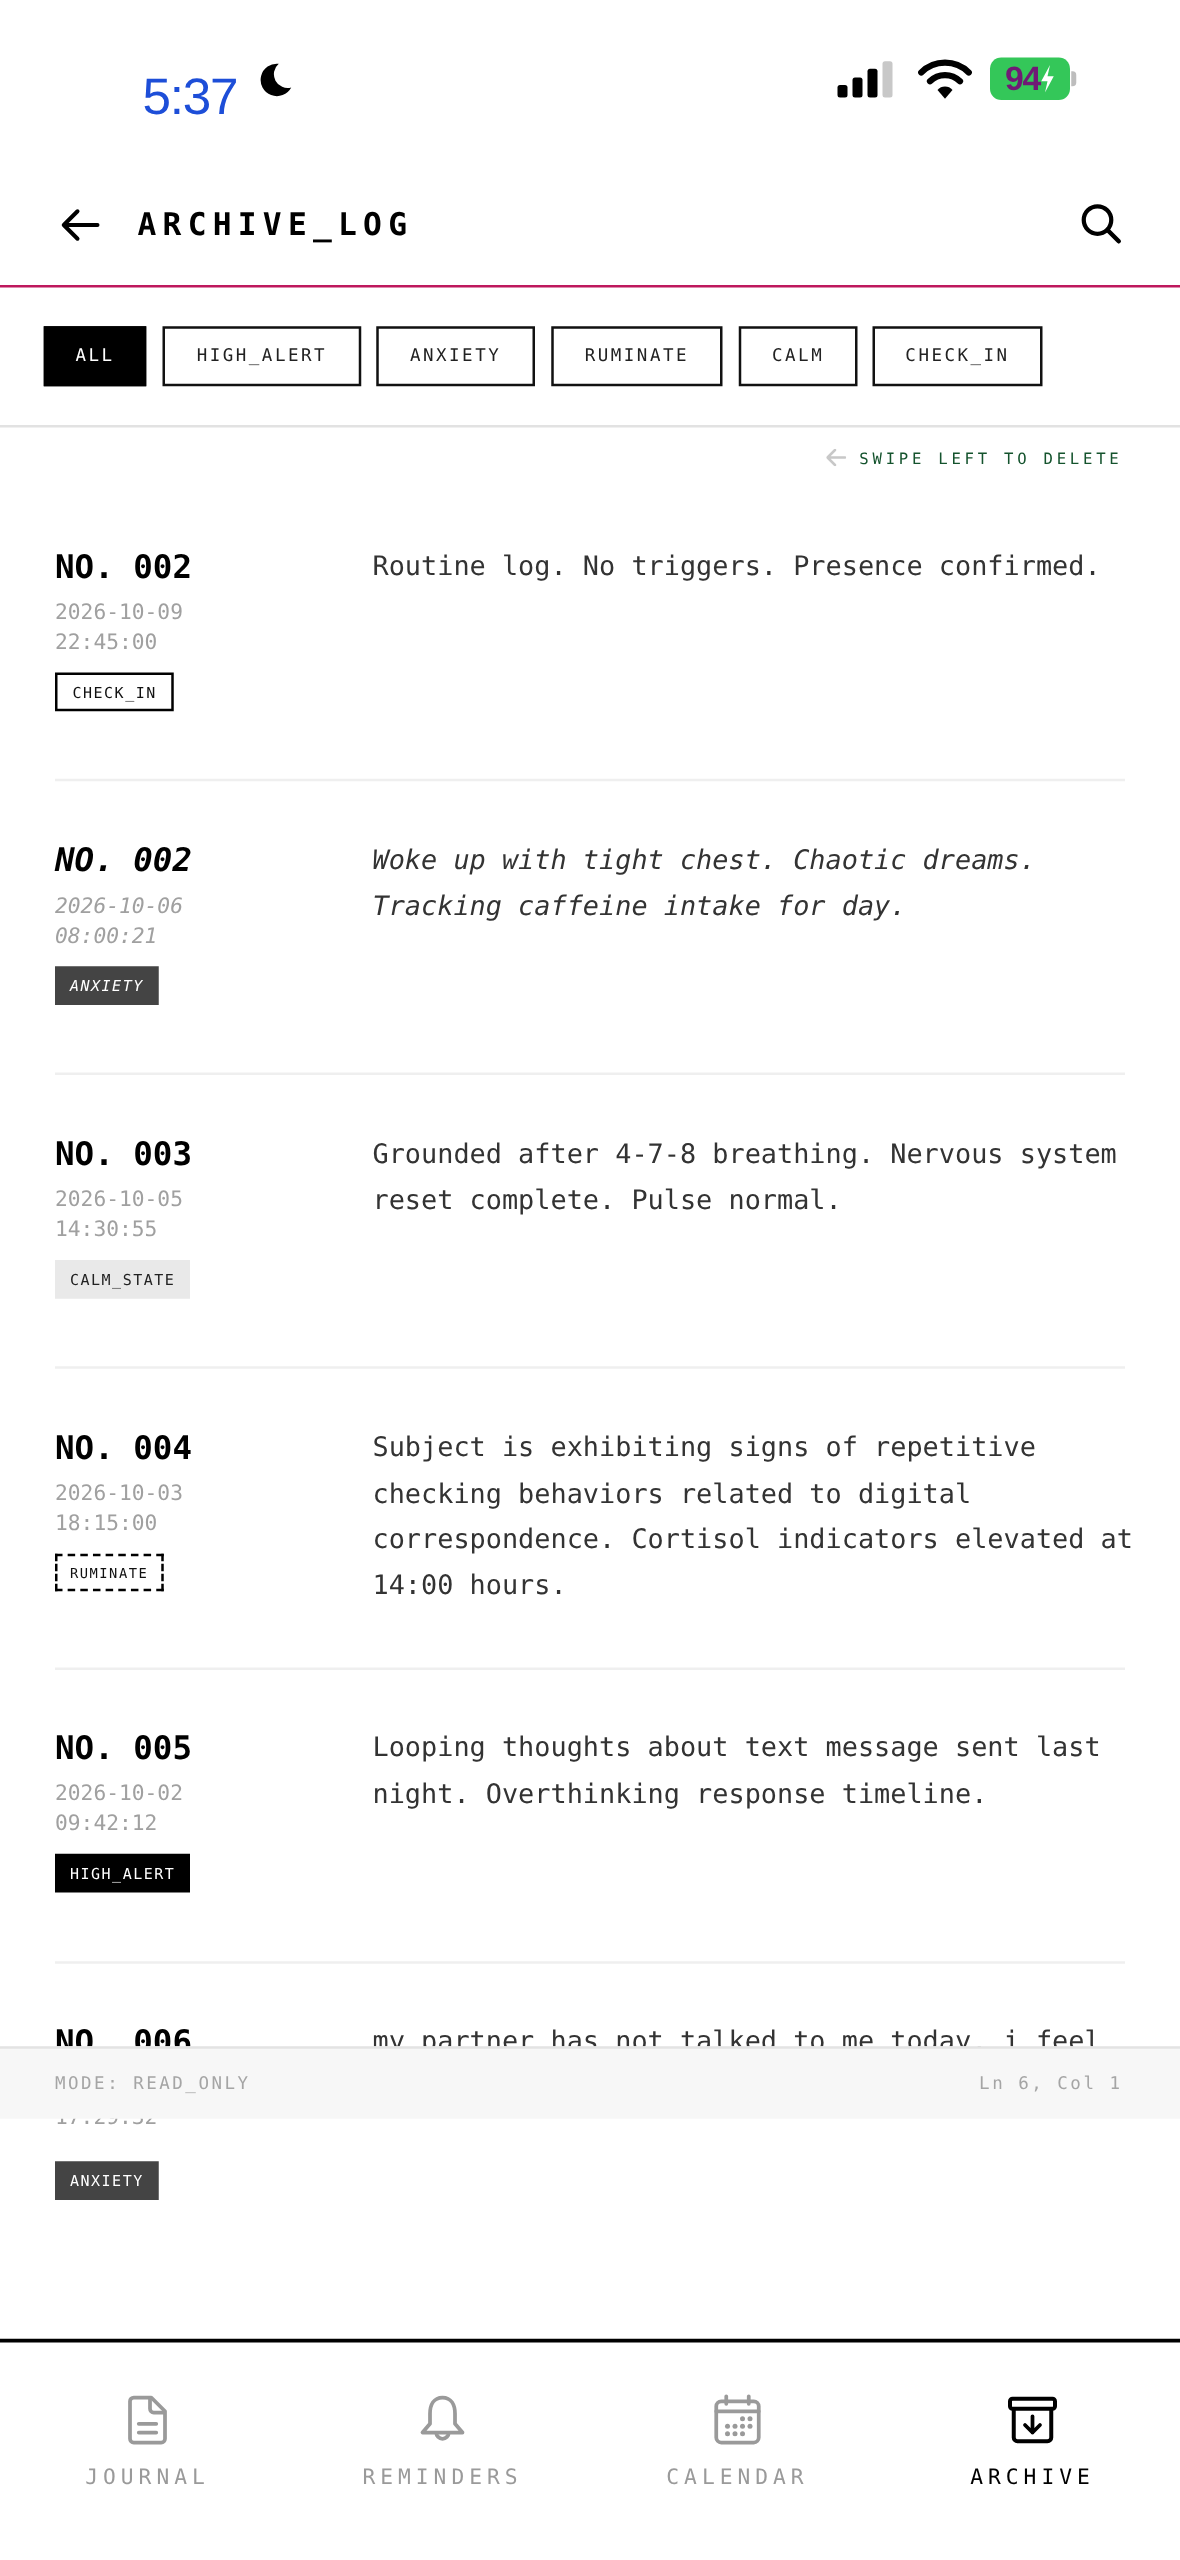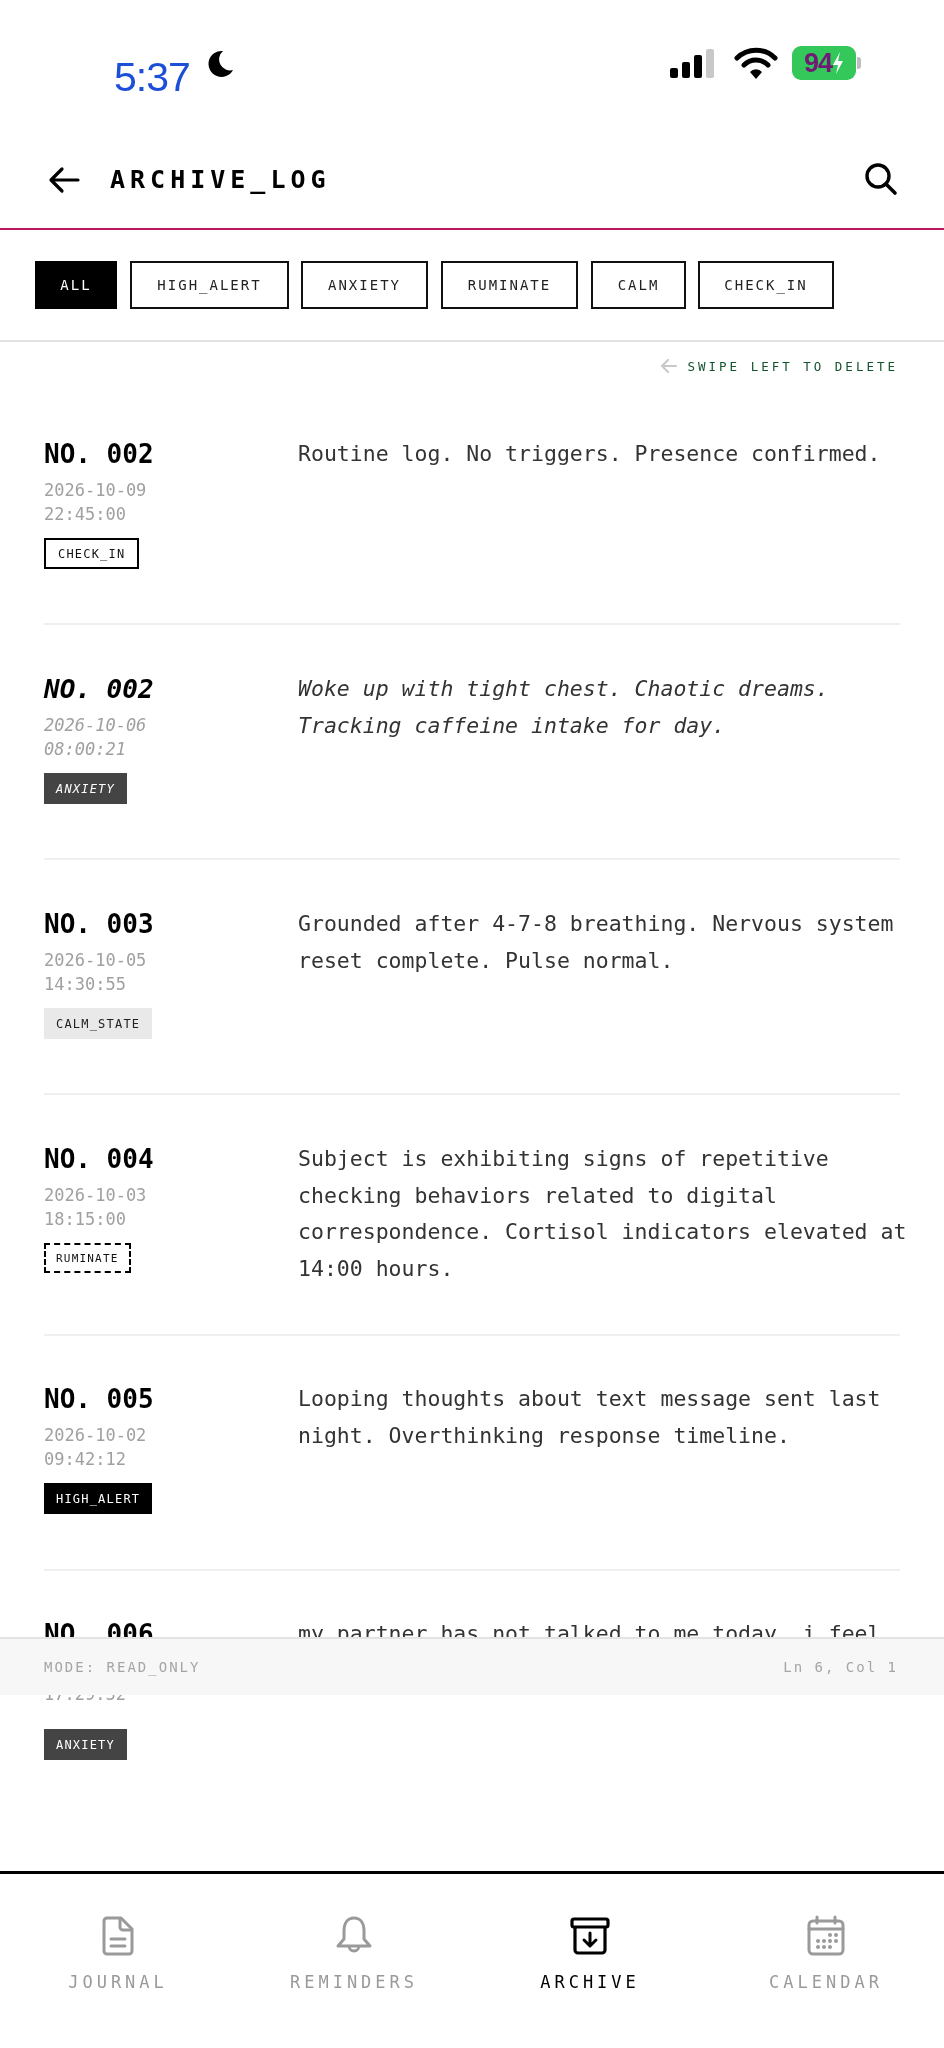--- a/index.html
+++ b/index.html
@@ -190,43 +190,43 @@
   </div>
   <div class="tab">
     <div class="tab-icon">
       <svg width="38" height="42" viewBox="0 0 38 42">
         <path d="M19 3 C12 3 9 9 9 16 V24 L3 31 H35 L29 24 V16 C29 9 26 3 19 3 Z" stroke="#9a9a9a" stroke-width="3" fill="none" stroke-linejoin="round"></path>
         <path d="M14 31 A5 5 0 0 0 24 31" stroke="#9a9a9a" stroke-width="3" fill="none"></path>
       </svg>
     </div>
     <div class="tab-label">REMINDERS</div>
   </div>
-  <div class="tab active">
-    <div class="tab-icon">
-      <svg width="40" height="40" viewBox="0 0 40 40">
-        <rect x="2" y="3" width="36" height="8" rx="2" stroke="#000" stroke-width="3.2" fill="none"></rect>
-        <path d="M5 11 V34 A3 3 0 0 0 8 37 H32 A3 3 0 0 0 35 34 V11" stroke="#000" stroke-width="3.2" fill="none"></path>
-        <path d="M20 17 V30 M14 24 L20 30 L26 24" stroke="#000" stroke-width="3" fill="none" stroke-linecap="round" stroke-linejoin="round"></path>
-      </svg>
-    </div>
-    <div class="tab-label">ARCHIVE</div>
-  </div>
   <div class="tab">
     <div class="tab-icon">
       <svg width="40" height="42" viewBox="0 0 40 42">
         <rect x="3" y="6" width="34" height="33" rx="4" stroke="#9a9a9a" stroke-width="3" fill="none"></rect>
         <path d="M3 14 H37 M11 2 V8 M29 2 V8" stroke="#9a9a9a" stroke-width="3" stroke-linecap="round"></path>
         <g fill="#9a9a9a">
           <circle cx="24" cy="20" r="2"></circle>
             <circle cx="30" cy="20" r="2"></circle>
           <circle cx="12" cy="26" r="2"></circle>
             <circle cx="18" cy="26" r="2"></circle>
             <circle cx="24" cy="26" r="2"></circle>
             <circle cx="30" cy="26" r="2"></circle>
           <circle cx="12" cy="32" r="2"></circle>
             <circle cx="18" cy="32" r="2"></circle>
             <circle cx="24" cy="32" r="2"></circle>
         </g>
       </svg>
     </div>
     <div class="tab-label">CALENDAR</div>
   </div>
+  <div class="tab active">
+    <div class="tab-icon">
+      <svg width="40" height="40" viewBox="0 0 40 40">
+        <rect x="2" y="3" width="36" height="8" rx="2" stroke="#000" stroke-width="3.2" fill="none"></rect>
+        <path d="M5 11 V34 A3 3 0 0 0 8 37 H32 A3 3 0 0 0 35 34 V11" stroke="#000" stroke-width="3.2" fill="none"></path>
+        <path d="M20 17 V30 M14 24 L20 30 L26 24" stroke="#000" stroke-width="3" fill="none" stroke-linecap="round" stroke-linejoin="round"></path>
+      </svg>
+    </div>
+    <div class="tab-label">ARCHIVE</div>
+  </div>
 </div>
 
 </body></html>

